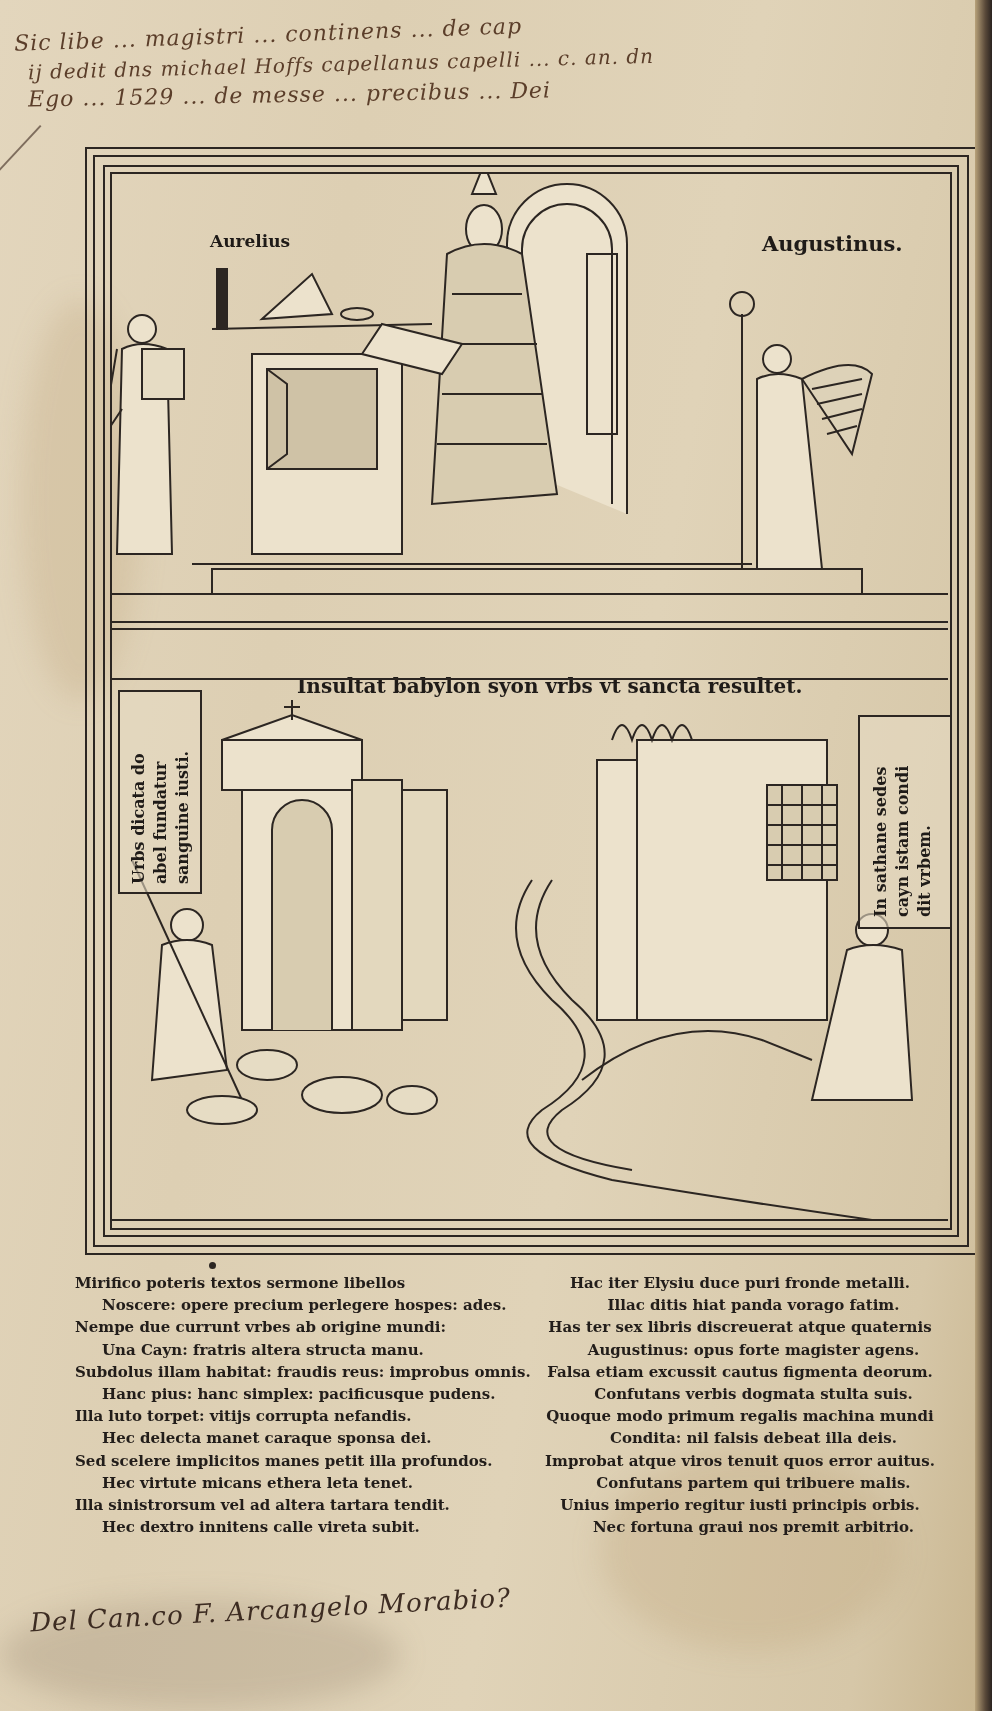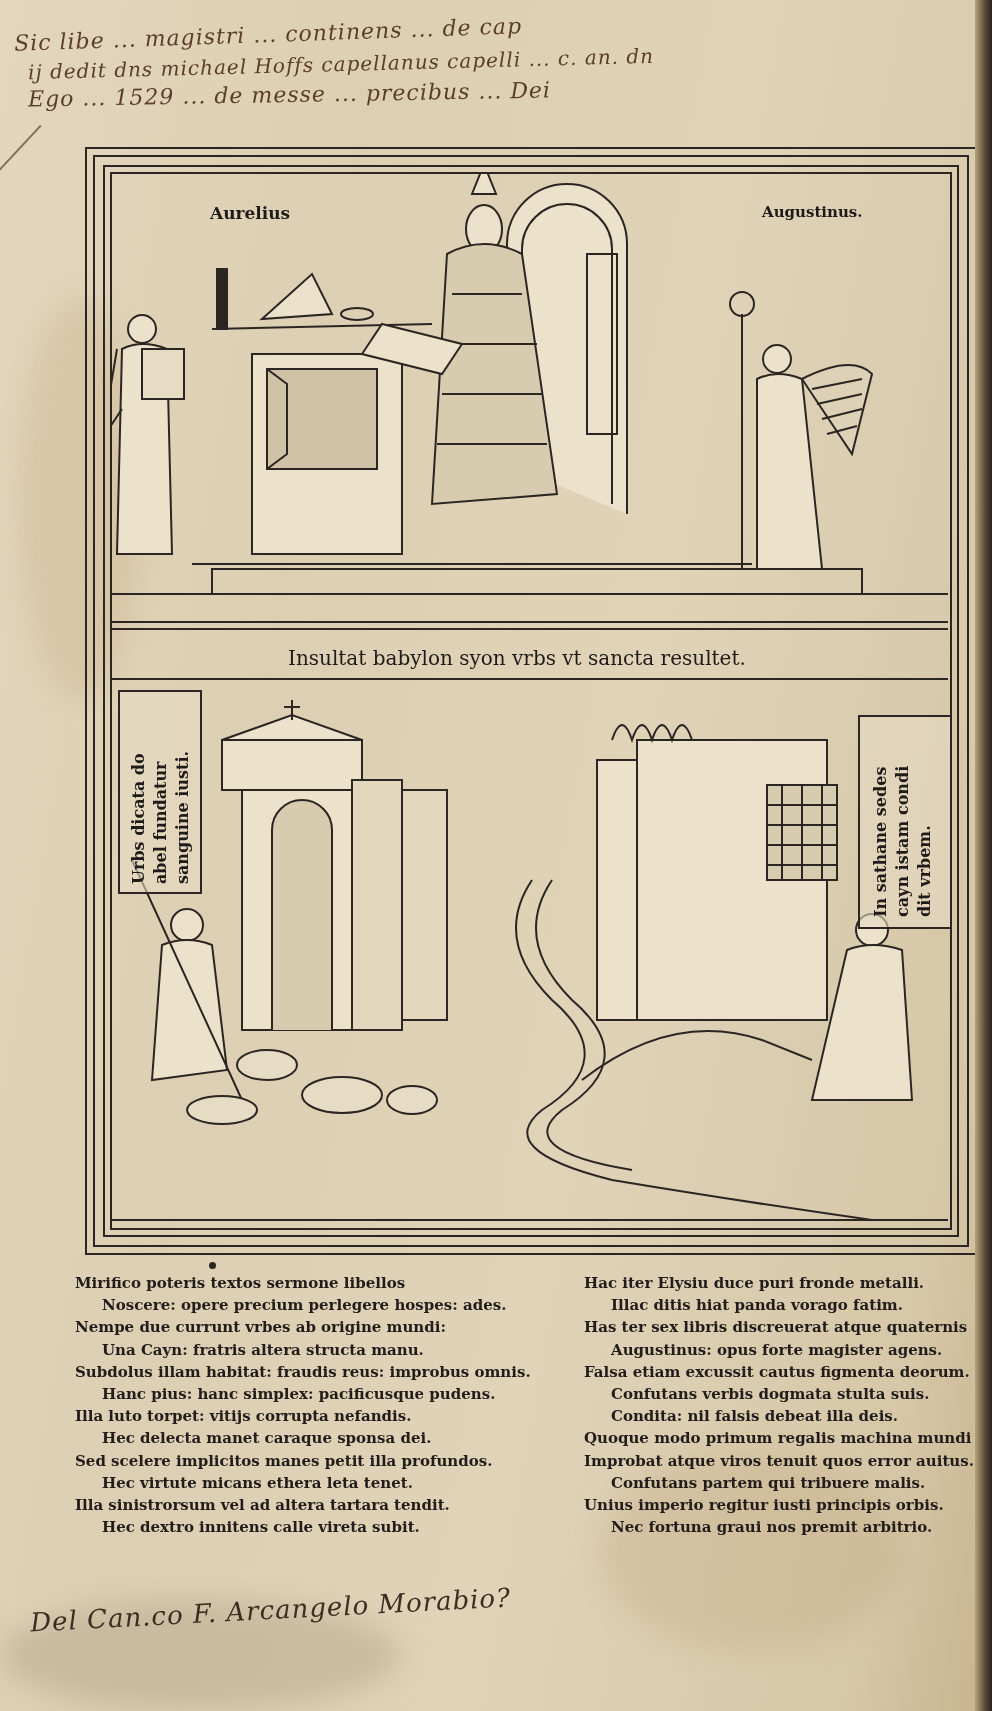--- a/index.html
+++ b/index.html
@@ -14,34 +14,34 @@
   .h3{left:28px;top:82px;font-size:22px;transform:rotate(-1deg);}
   .h4{left:30px;top:1595px;font-size:26px;transform:rotate(-3deg);color:#3d2c22;}
   .crease{position:absolute;left:40px;top:125px;width:2px;height:560px;background:rgba(60,40,30,0.6);transform-origin:top left;transform:rotate(43deg);}
   
   .frame{position:absolute;border:2px solid #2c2622;}
   .f1{left:85px;top:147px;width:888px;height:1104px;}
   .f2{left:93px;top:155px;width:872px;height:1088px;}
   .f3{left:103px;top:165px;width:852px;height:1068px;}
   .f4{left:110px;top:172px;width:838px;height:1054px;}
   .cut{position:absolute;}
-  .caption{position:absolute;font-family:"DejaVu Serif",serif;font-weight:bold;color:#1f1b18;white-space:nowrap;}
+  .caption{position:absolute;font-family:"DejaVu Serif",serif;font-weight:bold;color:#1f1b18;white-space:nowrap;margin-top:28px;}
   .cap-aurel{left:210px;top:203px;font-size:17px;}
-  .cap-aug{left:762px;top:203px;font-size:15px;}
-  .cap-main{left:288px;top:646px;font-size:20px;font-weight:normal;}
+  .cap-aug{left:762px;top:203px;font-size:21px;}
+  .cap-main{left:297px;top:646px;font-size:20px;font-weight:bold;}
   .divider{position:absolute;left:112px;width:836px;height:2px;background:#2c2622;}
   .banner{position:absolute;border:2px solid #2c2622;background:rgba(230,218,195,0.6);}
   .banner-l{left:118px;top:690px;width:80px;height:200px;}
   .banner-r{left:858px;top:715px;width:90px;height:210px;}
   .vtext{position:absolute;writing-mode:vertical-rl;transform:rotate(180deg);font-family:"DejaVu Serif",serif;font-weight:bold;font-size:16px;line-height:22px;color:#1f1b18;white-space:nowrap;}
   .vtl{left:8px;top:8px;height:184px;}
   .vtr{left:10px;top:10px;height:190px;}
   .verses{position:absolute;top:1272px;font-family:"DejaVu Serif",serif;font-weight:bold;font-size:15px;line-height:22.2px;color:#221d1a;}
   .verses-l{left:75px;}
-  .verses-r{left:584px;}
+  .verses-r{left:545px;text-align:center;}
   .vline{white-space:nowrap;}
   .vline.ind{padding-left:27px;}
   .dot{position:absolute;left:209px;top:1262px;width:7px;height:7px;border-radius:50%;background:#2c2622;}
 </style>
 </head>
 <body>
 
 <div class="page">
   <div class="stain" style="left:20px;top:300px;width:120px;height:400px;"></div>
   <div class="stain" style="left:600px;top:1450px;width:300px;height:200px;"></div>
@@ -173,22 +173,22 @@
     <div class="vline">Illa sinistrorsum vel ad altera tartara tendit.</div>
     <div class="vline ind">Hec dextro innitens calle vireta subit.</div>
   </div>
   <div class="verses verses-r">
     <div class="vline">Hac iter Elysiu duce puri fronde metalli.</div>
     <div class="vline ind">Illac ditis hiat panda vorago fatim.</div>
     <div class="vline">Has ter sex libris discreuerat atque quaternis</div>
     <div class="vline ind">Augustinus: opus forte magister agens.</div>
     <div class="vline">Falsa etiam excussit cautus figmenta deorum.</div>
     <div class="vline ind">Confutans verbis dogmata stulta suis.</div>
+    <div class="vline">Quoque modo primum regalis machina mundi</div>
     <div class="vline ind">Condita: nil falsis debeat illa deis.</div>
-    <div class="vline">Quoque modo primum regalis machina mundi</div>
     <div class="vline">Improbat atque viros tenuit quos error auitus.</div>
     <div class="vline ind">Confutans partem qui tribuere malis.</div>
     <div class="vline">Unius imperio regitur iusti principis orbis.</div>
     <div class="vline ind">Nec fortuna graui nos premit arbitrio.</div>
   </div>
 
   <div class="hand h4">Del Can.co F. Arcangelo Morabio?</div>
 </div>
 <div class="page-edge"></div>
 

